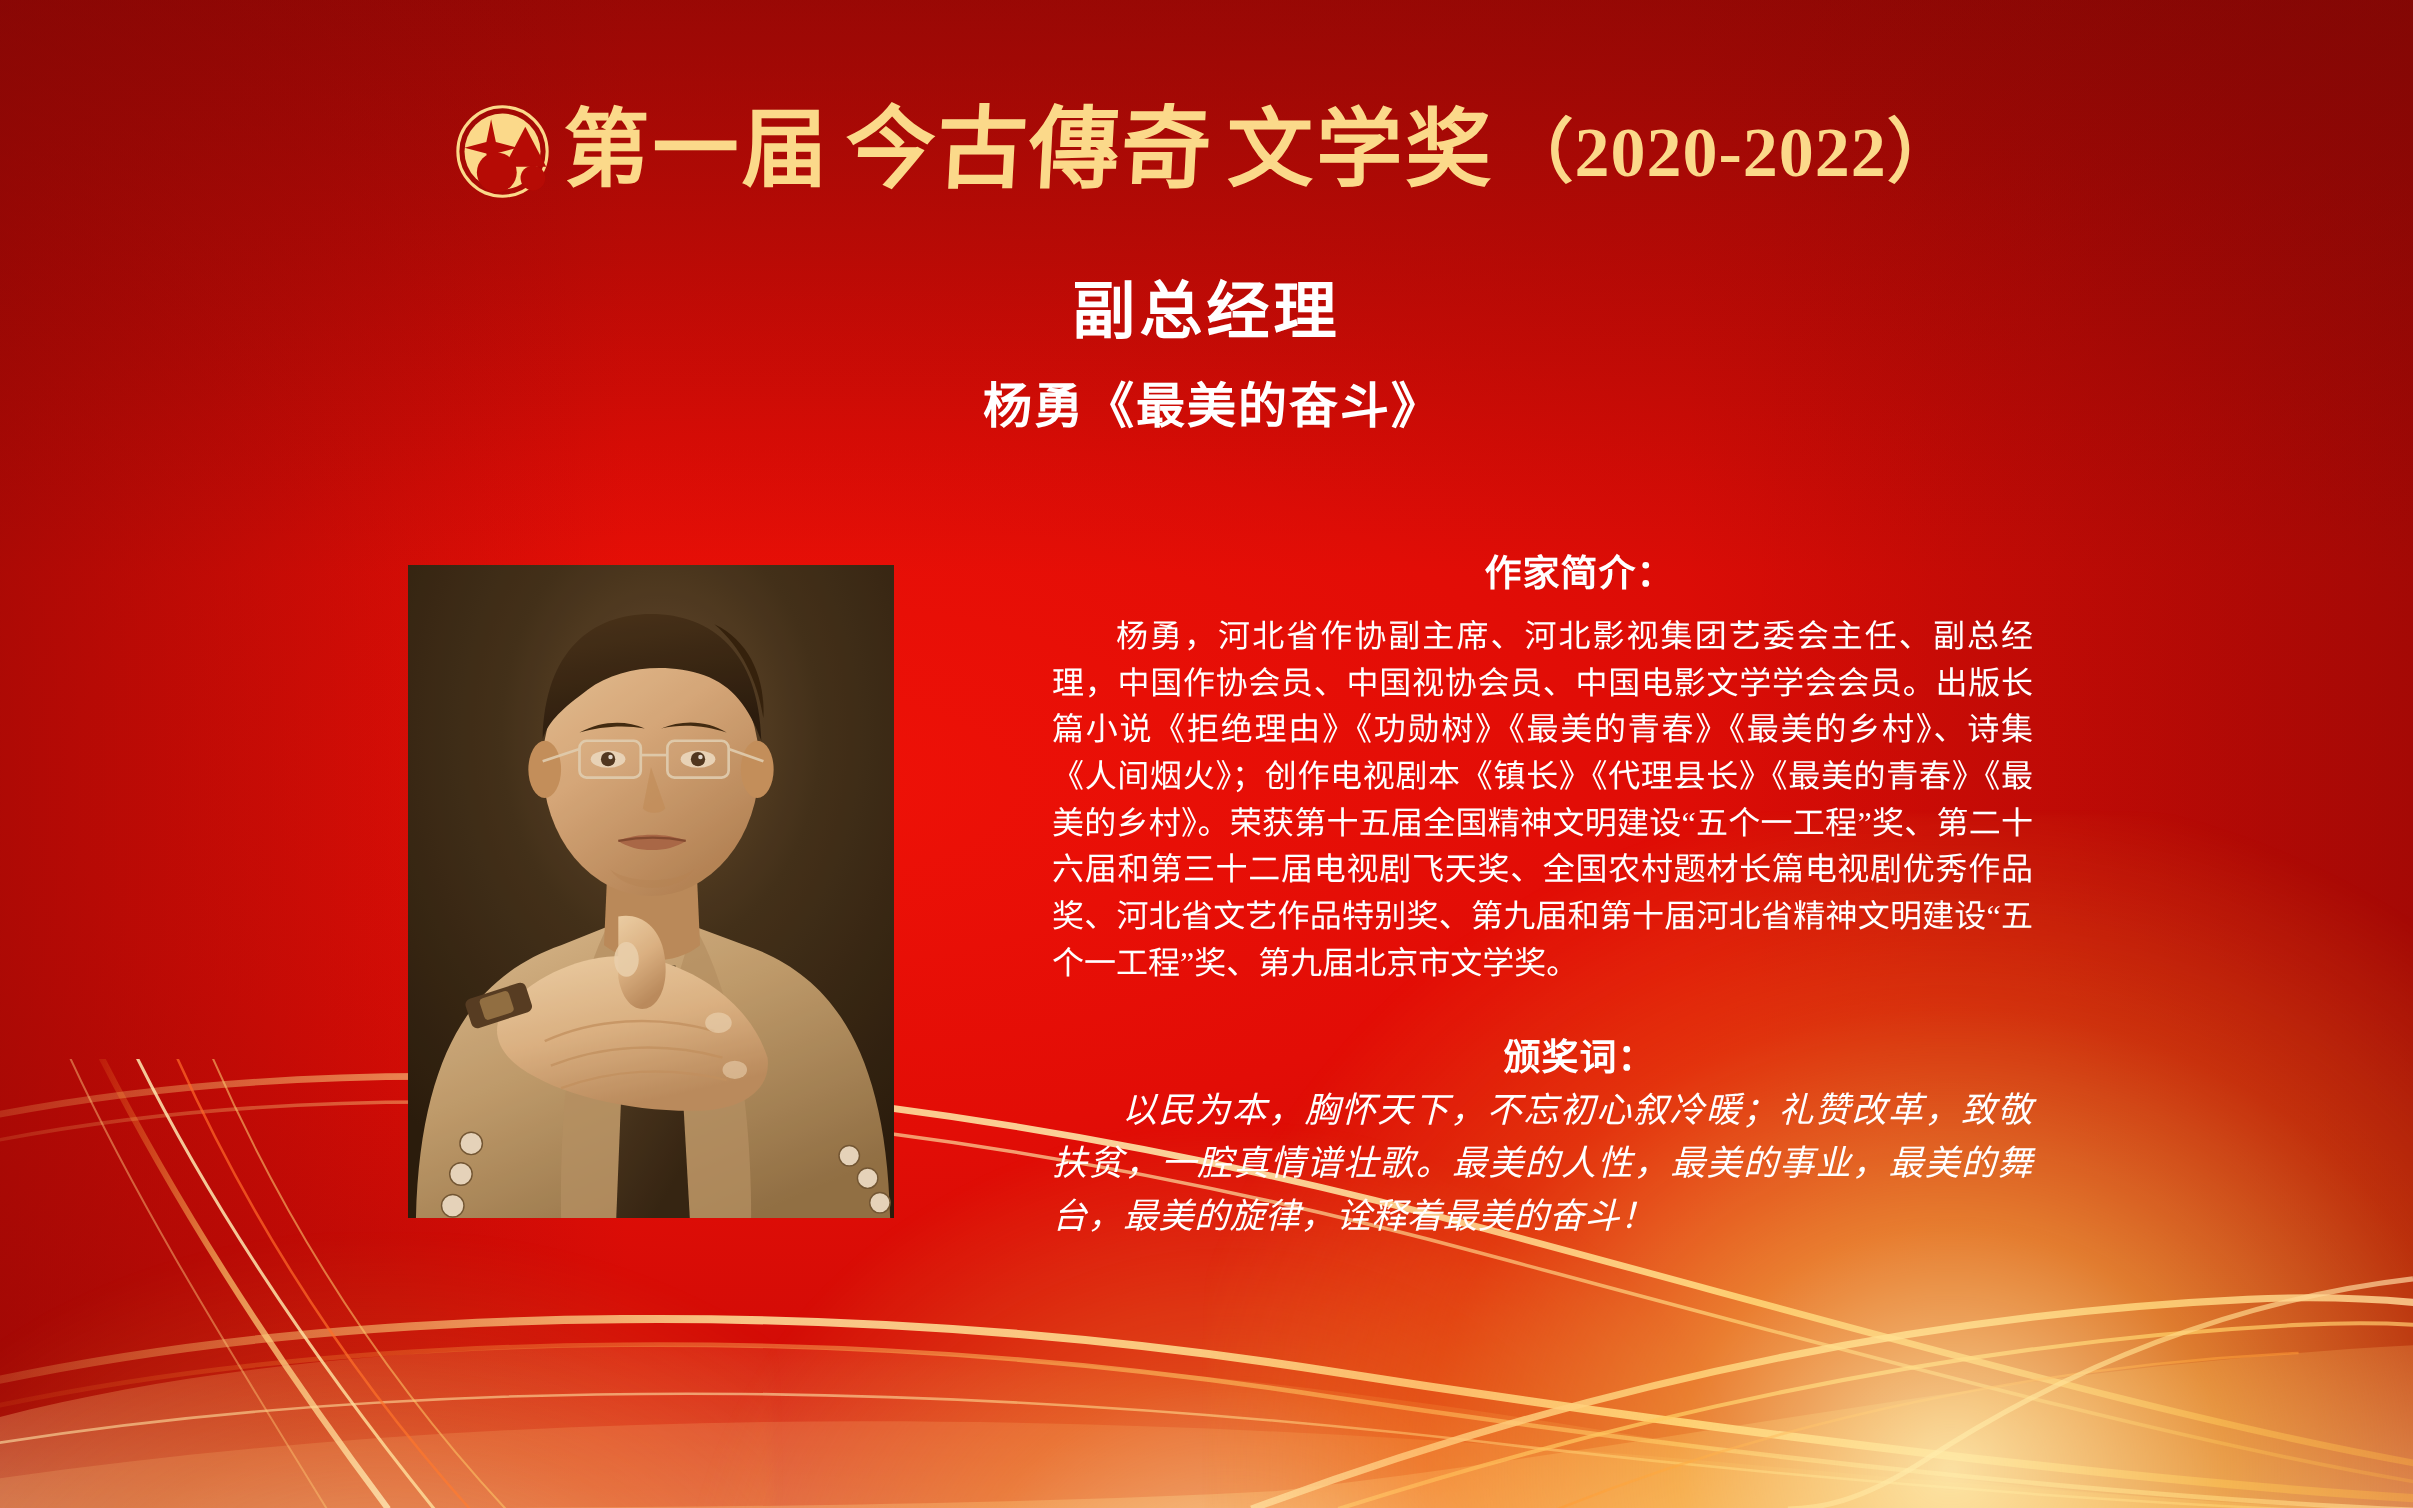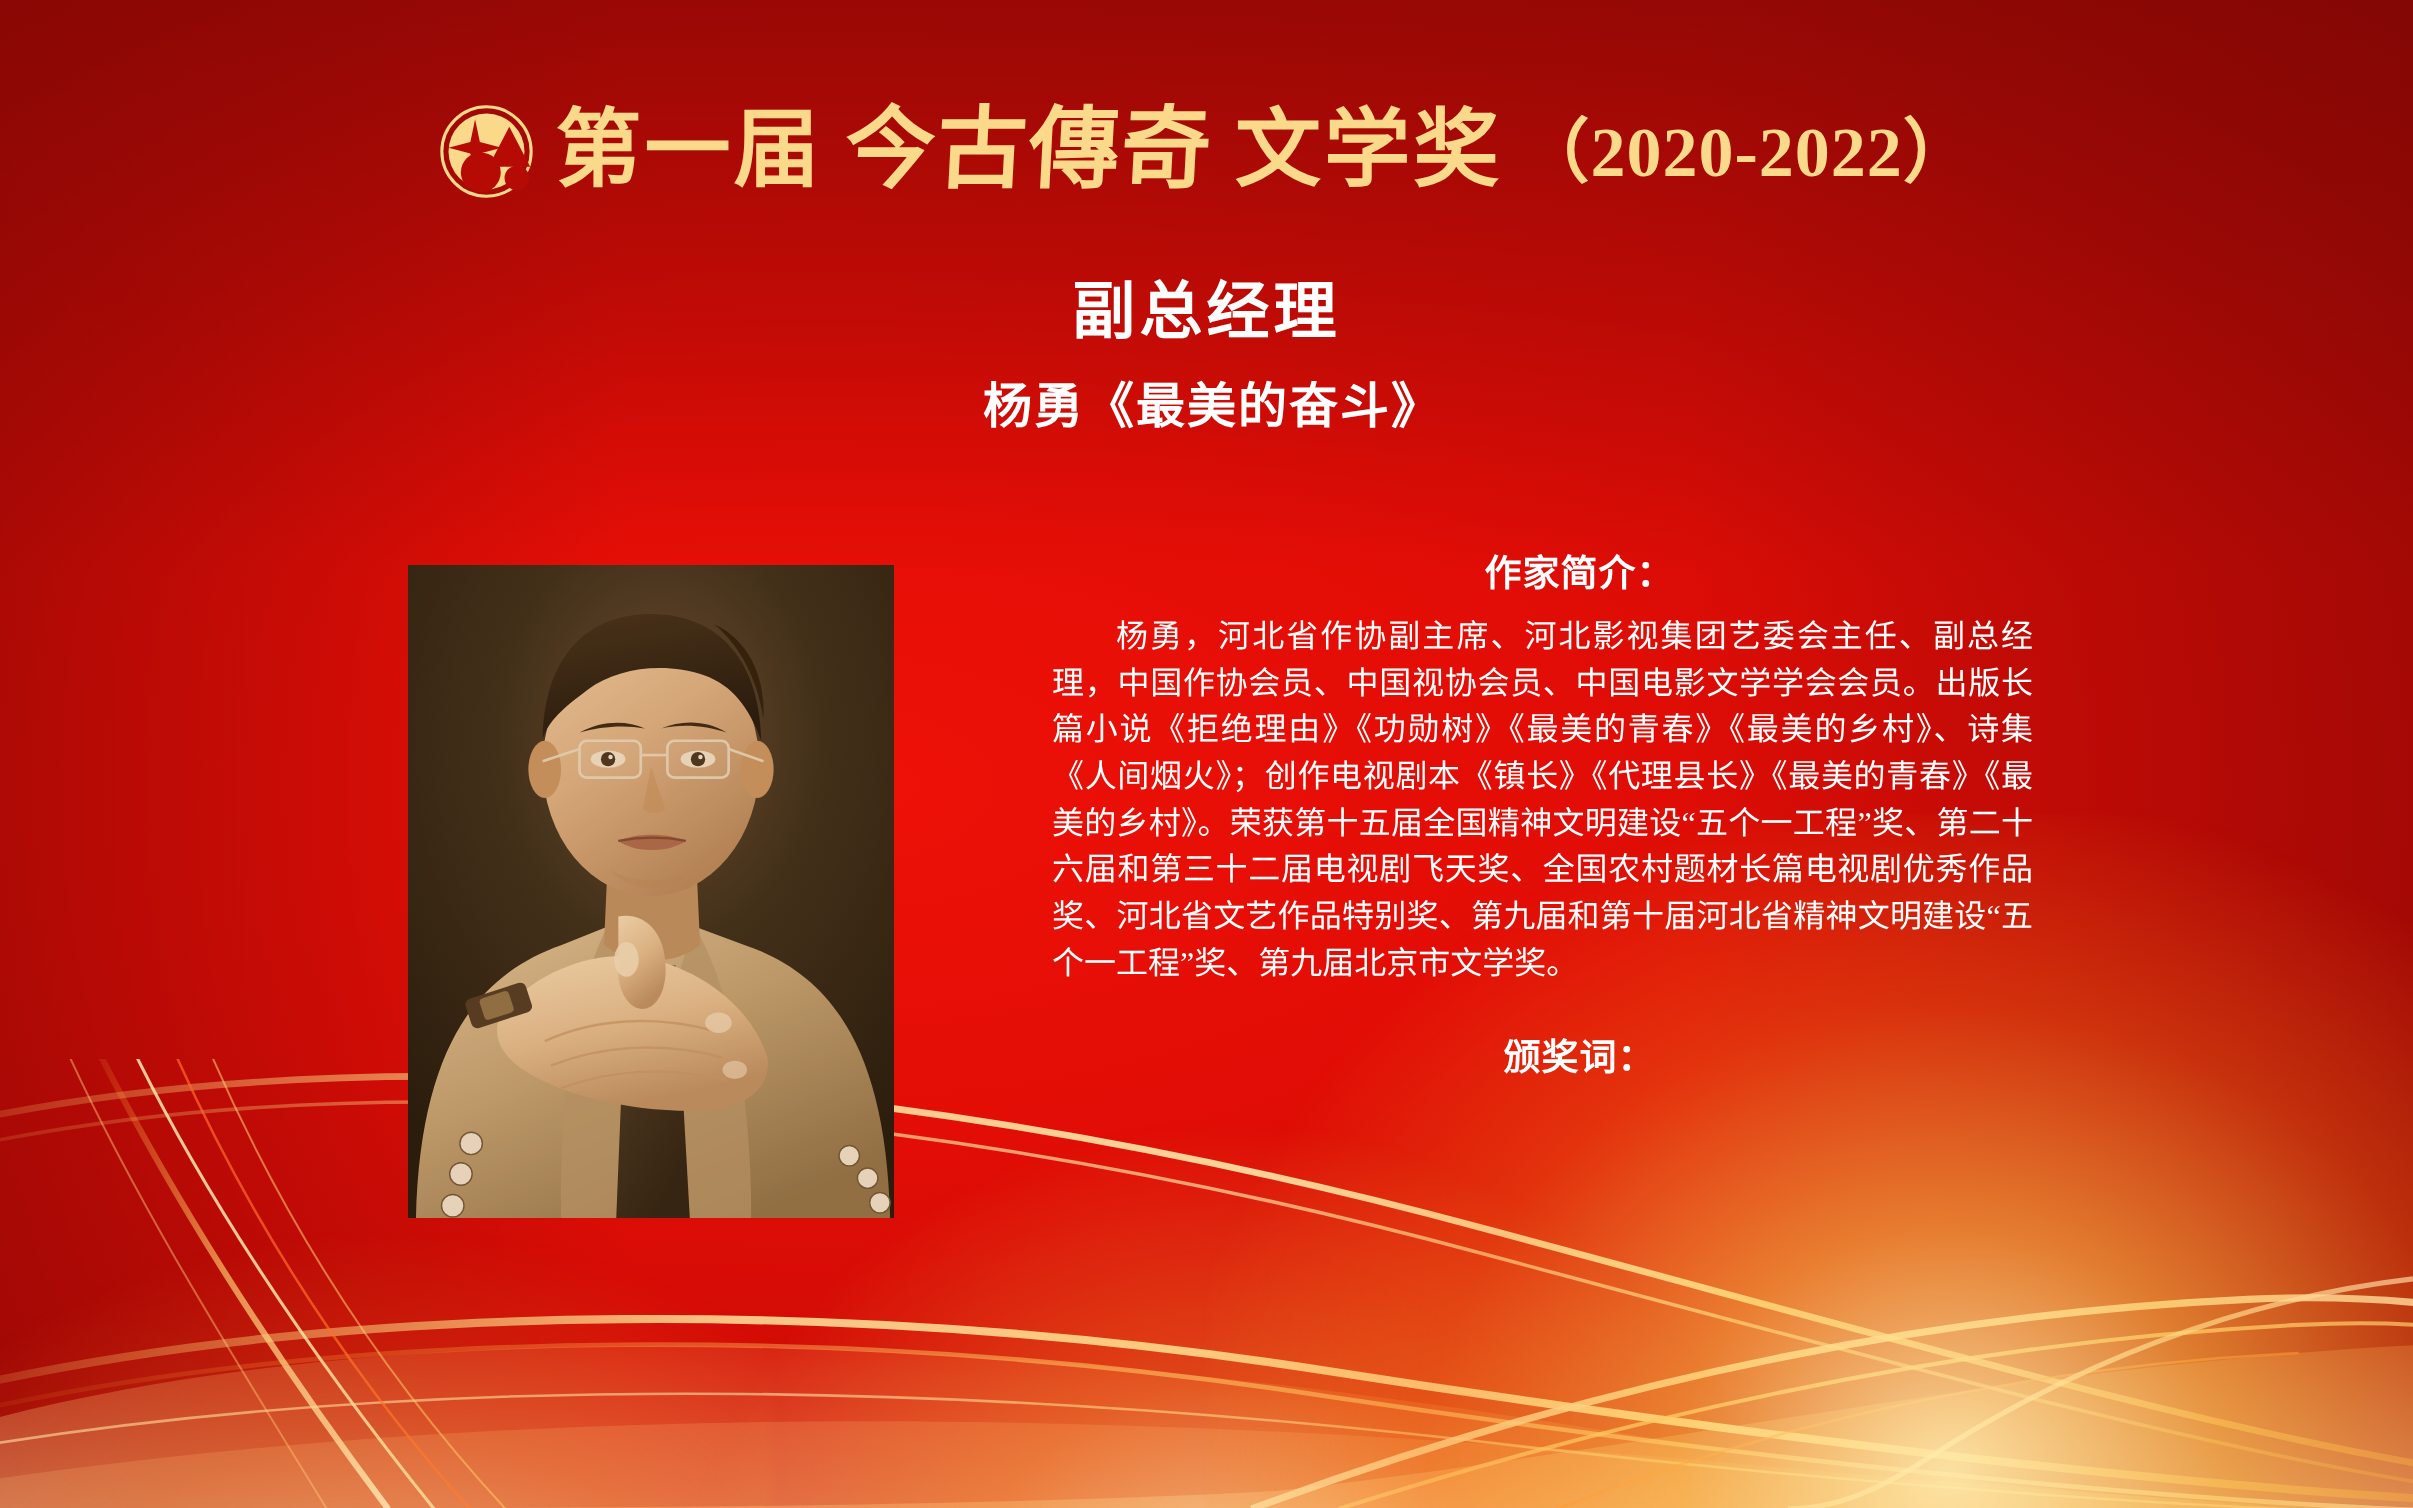--- a/index.html
+++ b/index.html
@@ -74,21 +74,21 @@
   }
 
   
   .title-row {
     position: absolute;
     left: 0; top: 100px;
     width: 100%;
     display: flex;
     align-items: center;
     justify-content: center;
-    gap: 15px;
+    gap: 7px;
   }
   .emblem {
     width: 95px; height: 95px;
     flex: 0 0 auto;
     margin-right: 6.1px;
     margin-top: 4.1px;
   }
   .title-main {
     font-family: "Liberation Serif", "DejaVu Serif", serif;
     font-weight: bold;
@@ -397,18 +397,19 @@
 
   <div class="text-col">
 
     <div>
       <div class="section-heading">作家简介：</div>
       <div class="body-text">杨勇，河北省作协副主席、河北影视集团艺委会主任、副总经理，中国作协会员、中国视协会员、中国电影文学学会会员。出版长篇小说《拒绝理由》《功勋树》《最美的青春》《最美的乡村》、诗集《人间烟火》；创作电视剧本《镇长》《代理县长》《最美的青春》《最美的乡村》。荣获第十五届全国精神文明建设“五个一工程”奖、第二十六届和第三十二届电视剧飞天奖、全国农村题材长篇电视剧优秀作品奖、河北省文艺作品特别奖、第九届和第十届河北省精神文明建设“五个一工程”奖、第九届北京市文学奖。</div>
     </div>
 
     <div class="citation-block">
       <div class="section-heading">颁奖词：</div>
+      <div class="citation-text">以民为本，胸怀天下，不忘初心叙冷暖；礼赞改革，致敬扶贫，一腔真情谱壮歌。最美的人性，最美的事业，最美的舞台，最美的旋律，诠释着最美的奋斗！</div>
     </div>
 
   </div>
 
 </div>
 
 
 </body></html>

